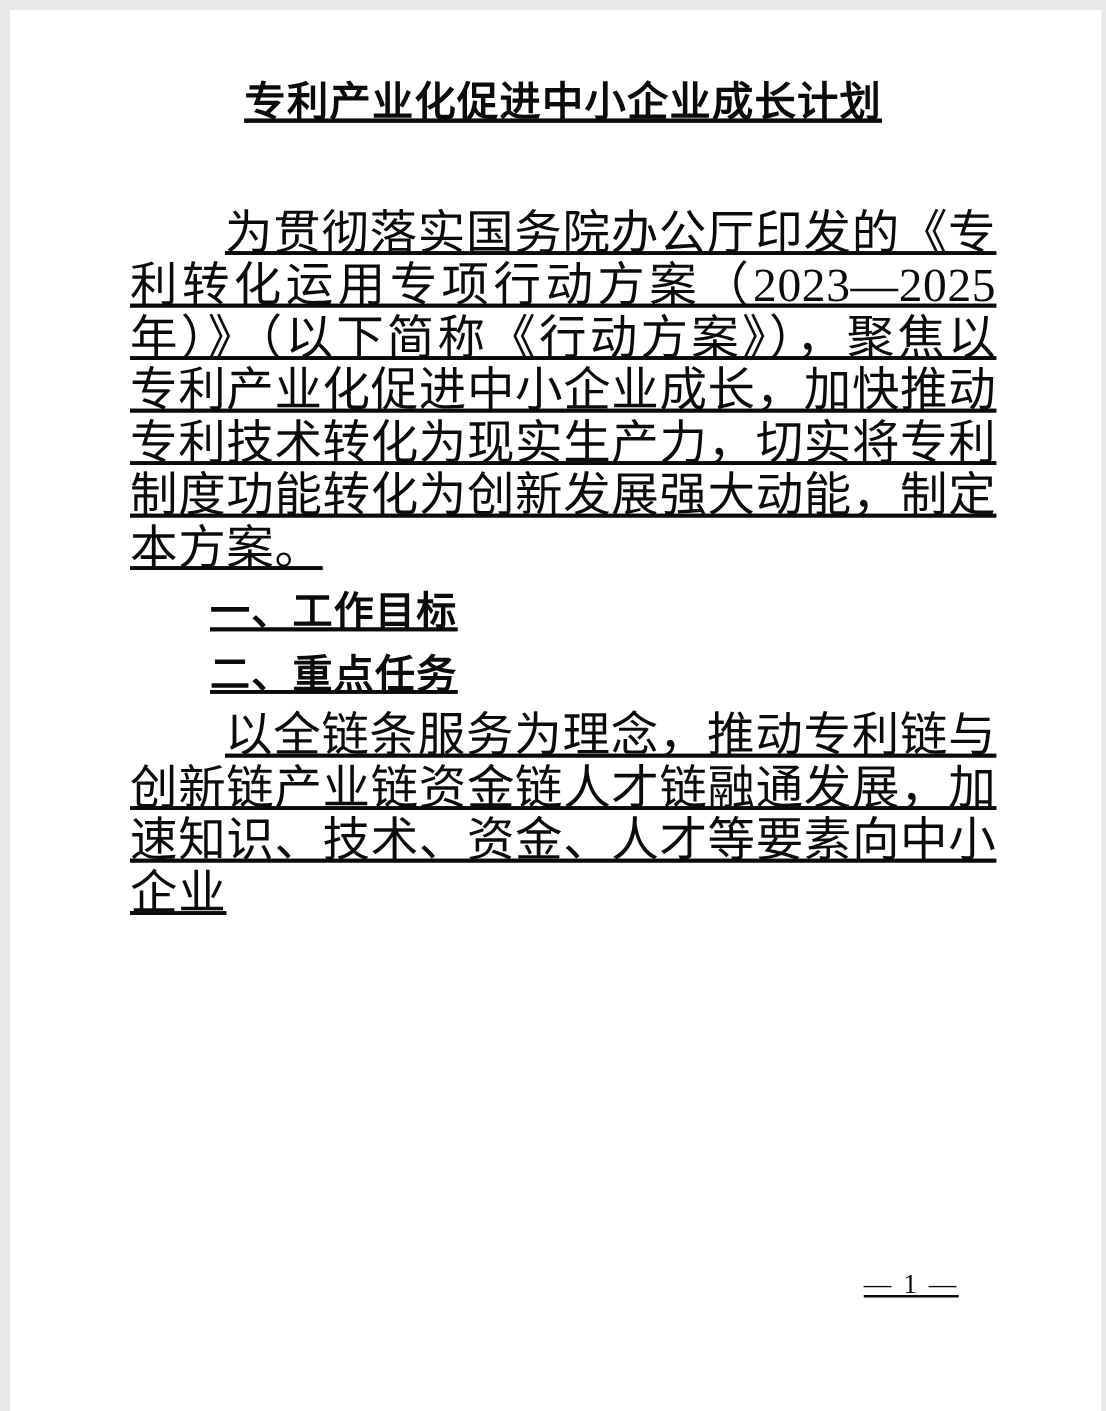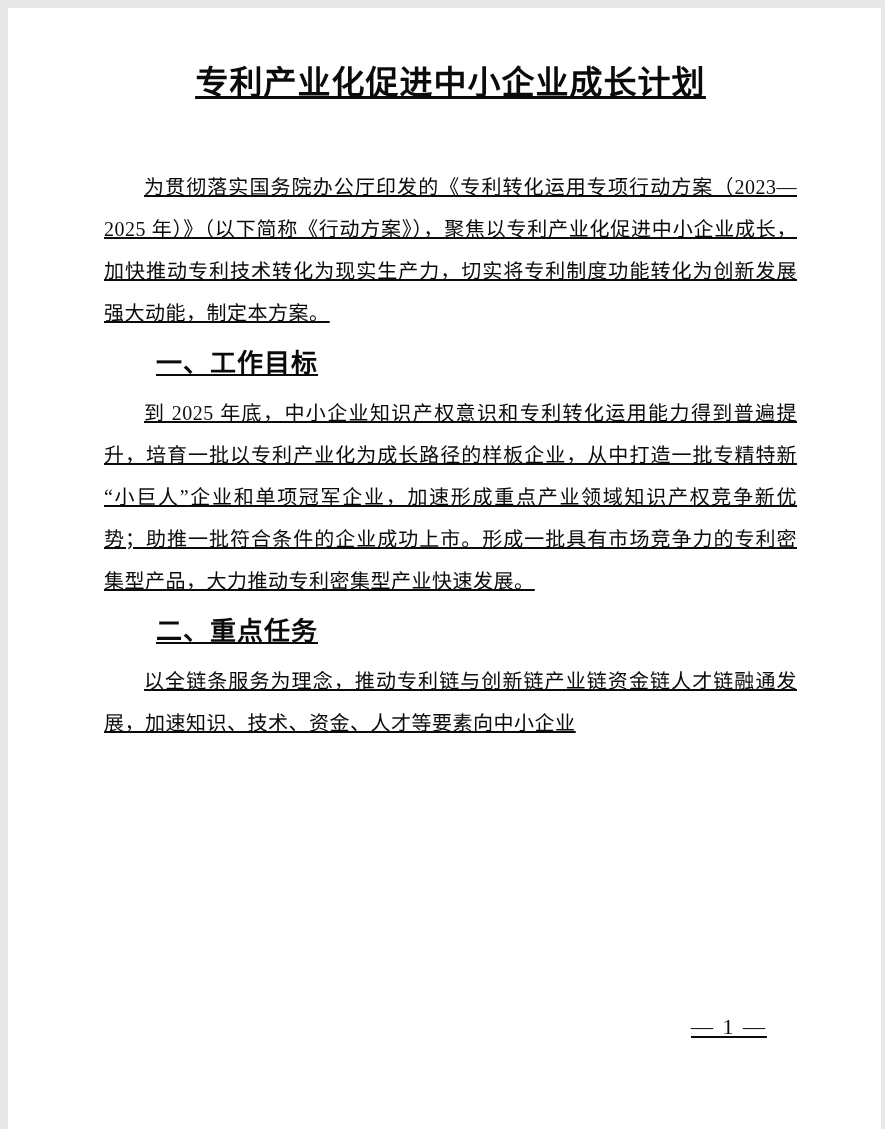--- a/index.html
+++ b/index.html
@@ -23,30 +23,30 @@
     font-family: "Liberation Serif", "DejaVu Serif", serif;
     font-weight: 700;
     font-size: 33px;
     line-height: 50px;
     text-align: center;
     letter-spacing: 1px;
   }
   .title-block { margin-bottom: 46px; }
   .body-paragraph {
     font-family: "Liberation Serif", "DejaVu Serif", serif;
-    font-size: 20px;
+    font-size: 38px;
     line-height: 42px;
     text-align: justify;
     text-indent: 2em;
     letter-spacing: 0.5px;
   }
   .section-heading {
     font-family: "Liberation Sans", "DejaVu Sans", sans-serif;
     font-weight: 700;
-    font-size: 26px;
+    font-size: 32px;
     line-height: 42px;
     text-indent: 2em;
     letter-spacing: 1px;
   }
   .page-number {
     position: absolute;
     top: 1002px;
     right: 122px;
     font-family: "Liberation Serif", "DejaVu Serif", serif;
     font-size: 22px;
@@ -62,21 +62,20 @@
 
     <div class="title-block">
       <div class="doc-title">专利产业化促进中小企业成长计划</div>
     </div>
 
     <p class="body-paragraph">为贯彻落实国务院办公厅印发的《专利转化运用专项行动方案（2023—2025 年）》（以下简称《行动方案》），聚焦以专利产业化促进中小企业成长，加快推动专利技术转化为现实生产力，切实将专利制度功能转化为创新发展强大动能，制定本方案。</p>
 
     <h2 class="section-heading">一、工作目标</h2>
 
 
-    <p class="body-paragraph">到 2025 年底，中小企业知识产权意识和专利转化运用能力得到普遍提升，培育一批以专利产业化为成长路径的样板企业，从中打造一批专精特新“小巨人”企业和单项冠军企业，加速形成重点产业领域知识产权竞争新优势；助推一批符合条件的企业成功上市。形成一批具有市场竞争力的专利密集型产品，大力推动专利密集型产业快速发展。</p>
 
     <h2 class="section-heading">二、重点任务</h2>
 
     <p class="body-paragraph">以全链条服务为理念，推动专利链与创新链产业链资金链人才链融通发展，加速知识、技术、资金、人才等要素向中小企业</p>
   </div>
 
   <div class="page-number">— 1 —</div>
 </div>
 
 </body></html>

